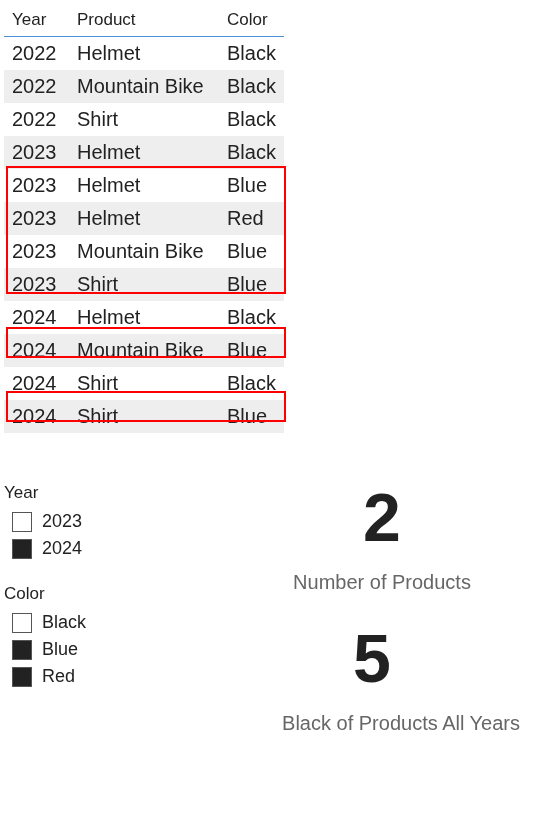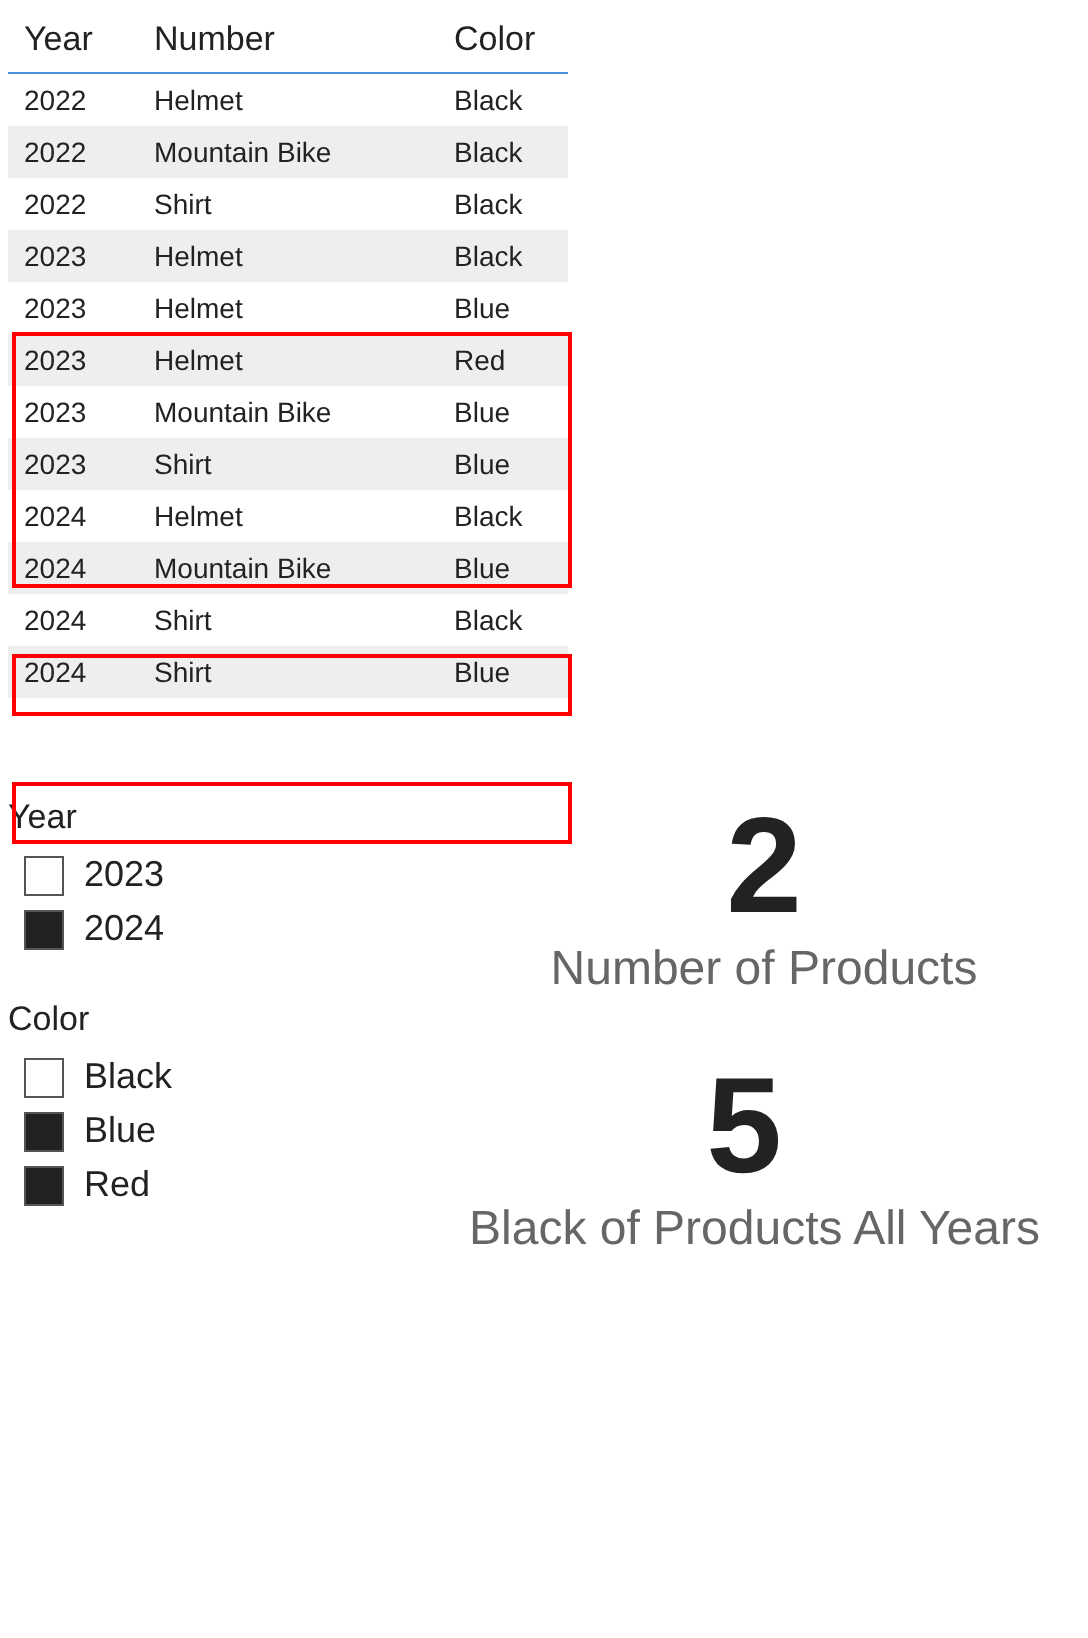--- a/index.html
+++ b/index.html
@@ -26,21 +26,21 @@
       border-bottom: 1px solid #4a90d9;
     }
     th {
       text-align: left;
       font-weight: normal;
       font-size: 17px;
       padding: 6px 8px;
       color: #222;
     }
     td {
-      font-size: 14px;
+      font-size: 20px;
       padding: 5px 8px;
       color: #222;
     }
     tbody tr:nth-child(even) {
       background: #eeeeee;
     }
     .col-year {
       width: 65px;
     }
     .col-product {
@@ -99,41 +99,41 @@
       text-align: center;
       margin-bottom: 30px;
     }
     .metric-value {
       font-size: 68px;
       font-weight: 600;
       color: #222;
       line-height: 1;
     }
     .metric-label {
-      font-size: 24px;
+      font-size: 20px;
       color: #666;
-      margin-top: 4px;
+      margin-top: 20px;
     }
     .metric2 {
       text-align: right;
       padding-right: 20px;
     }
     .metric2 .metric-value {
       text-align: center;
     }
   </style>
 </head>
 <body>
 
 <div class="table-container">
   <table>
     <thead>
       <tr>
         <th class="col-year">Year</th>
-        <th class="col-product">Number</th>
+        <th class="col-product">Product</th>
         <th class="col-color">Color</th>
       </tr>
     </thead>
     <tbody>
       <tr>
         <td>2022</td>
         <td>Helmet</td>
         <td>Black</td>
       </tr>
       <tr>

